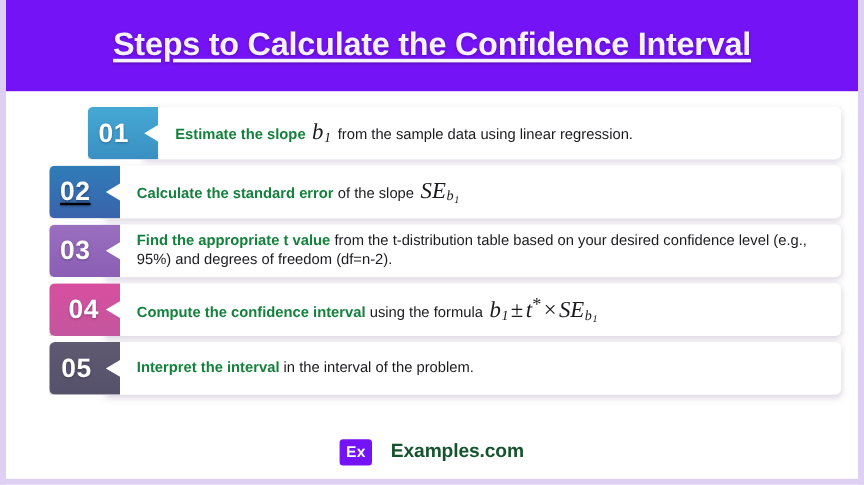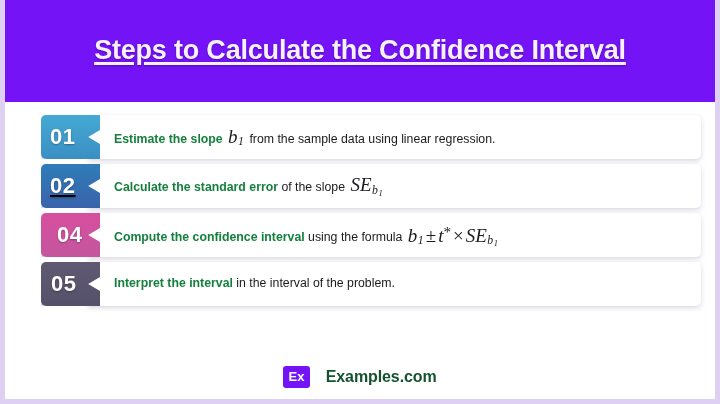--- a/index.html
+++ b/index.html
@@ -22,21 +22,21 @@
     background: #ffffff;
     border-left: 5px solid #ddd0f2;
     border-right: 5px solid #ddd0f2;
     border-bottom: 5px solid #ddd0f2;
     overflow: hidden;
   }
 
   
   .header {
     background: #7413f5;
-    height: 102px;
+    height: 76px;
     box-sizing: border-box;
     display: flex;
     align-items: center;
     justify-content: center;
     padding: 4px 40px 6px 40px;
   }
   .header-title {
     color: #f7f1ff;
     font-size: 27px;
     font-weight: bold;
@@ -173,21 +173,21 @@
 
 <div class="infographic">
 
   <div class="header">
     <div class="header-title">Steps to Calculate the Confidence Interval</div>
   </div>
 
   <div class="steps">
 
     <div class="step-row">
-      <div class="step-badge" style="background:linear-gradient(180deg,#45a9d4 0%,#3a8fc2 100%);">
+      <div class="step-badge" style="background:linear-gradient(180deg,#45a9d4 0%,#3a8fc2 100%);margin-left:32px;">
         <span class="num">01</span>
       </div>
       <div class="step-card">
         <div class="step-text">
           <span class="lead">Estimate the slope</span>
           <span class="math">b<sub>1</sub></span>
           <span>from the sample data using linear regression.</span>
         </div>
       </div>
     </div>
@@ -198,20 +198,32 @@
       </div>
       <div class="step-card">
         <div class="step-text">
           <span class="lead">Calculate the standard error</span>
           <span>of the slope</span>
           <span class="math">SE<sub>b<sub>1</sub></sub></span>
         </div>
       </div>
     </div>
 
+    <div class="step-row">
+      <div class="step-badge" style="background:linear-gradient(180deg,#9a6fc0 0%,#8a5fb4 100%);">
+        <span class="num">03</span>
+      </div>
+      <div class="step-card">
+        <div class="step-text">
+          <span class="lead">Find the appropriate t value</span>
+          <span>from the t-distribution table based on your desired</span>
+          <span>confidence level (e.g., 95%) and degrees of freedom (df=n-2).</span>
+        </div>
+      </div>
+    </div>
 
     <div class="step-row">
       <div class="step-badge" style="background:linear-gradient(180deg,#d74f9e 0%,#c4569e 100%);padding-left:16px;">
         <span class="num">04</span>
       </div>
       <div class="step-card">
         <div class="step-text">
           <span class="lead">Compute the confidence interval</span>
           <span>using the formula</span>
           <span class="math">b<sub>1</sub><span class="op">±</span><span class="up">t</span><span class="star">*</span><span class="op">×</span>SE<sub>b<sub>1</sub></sub></span>

